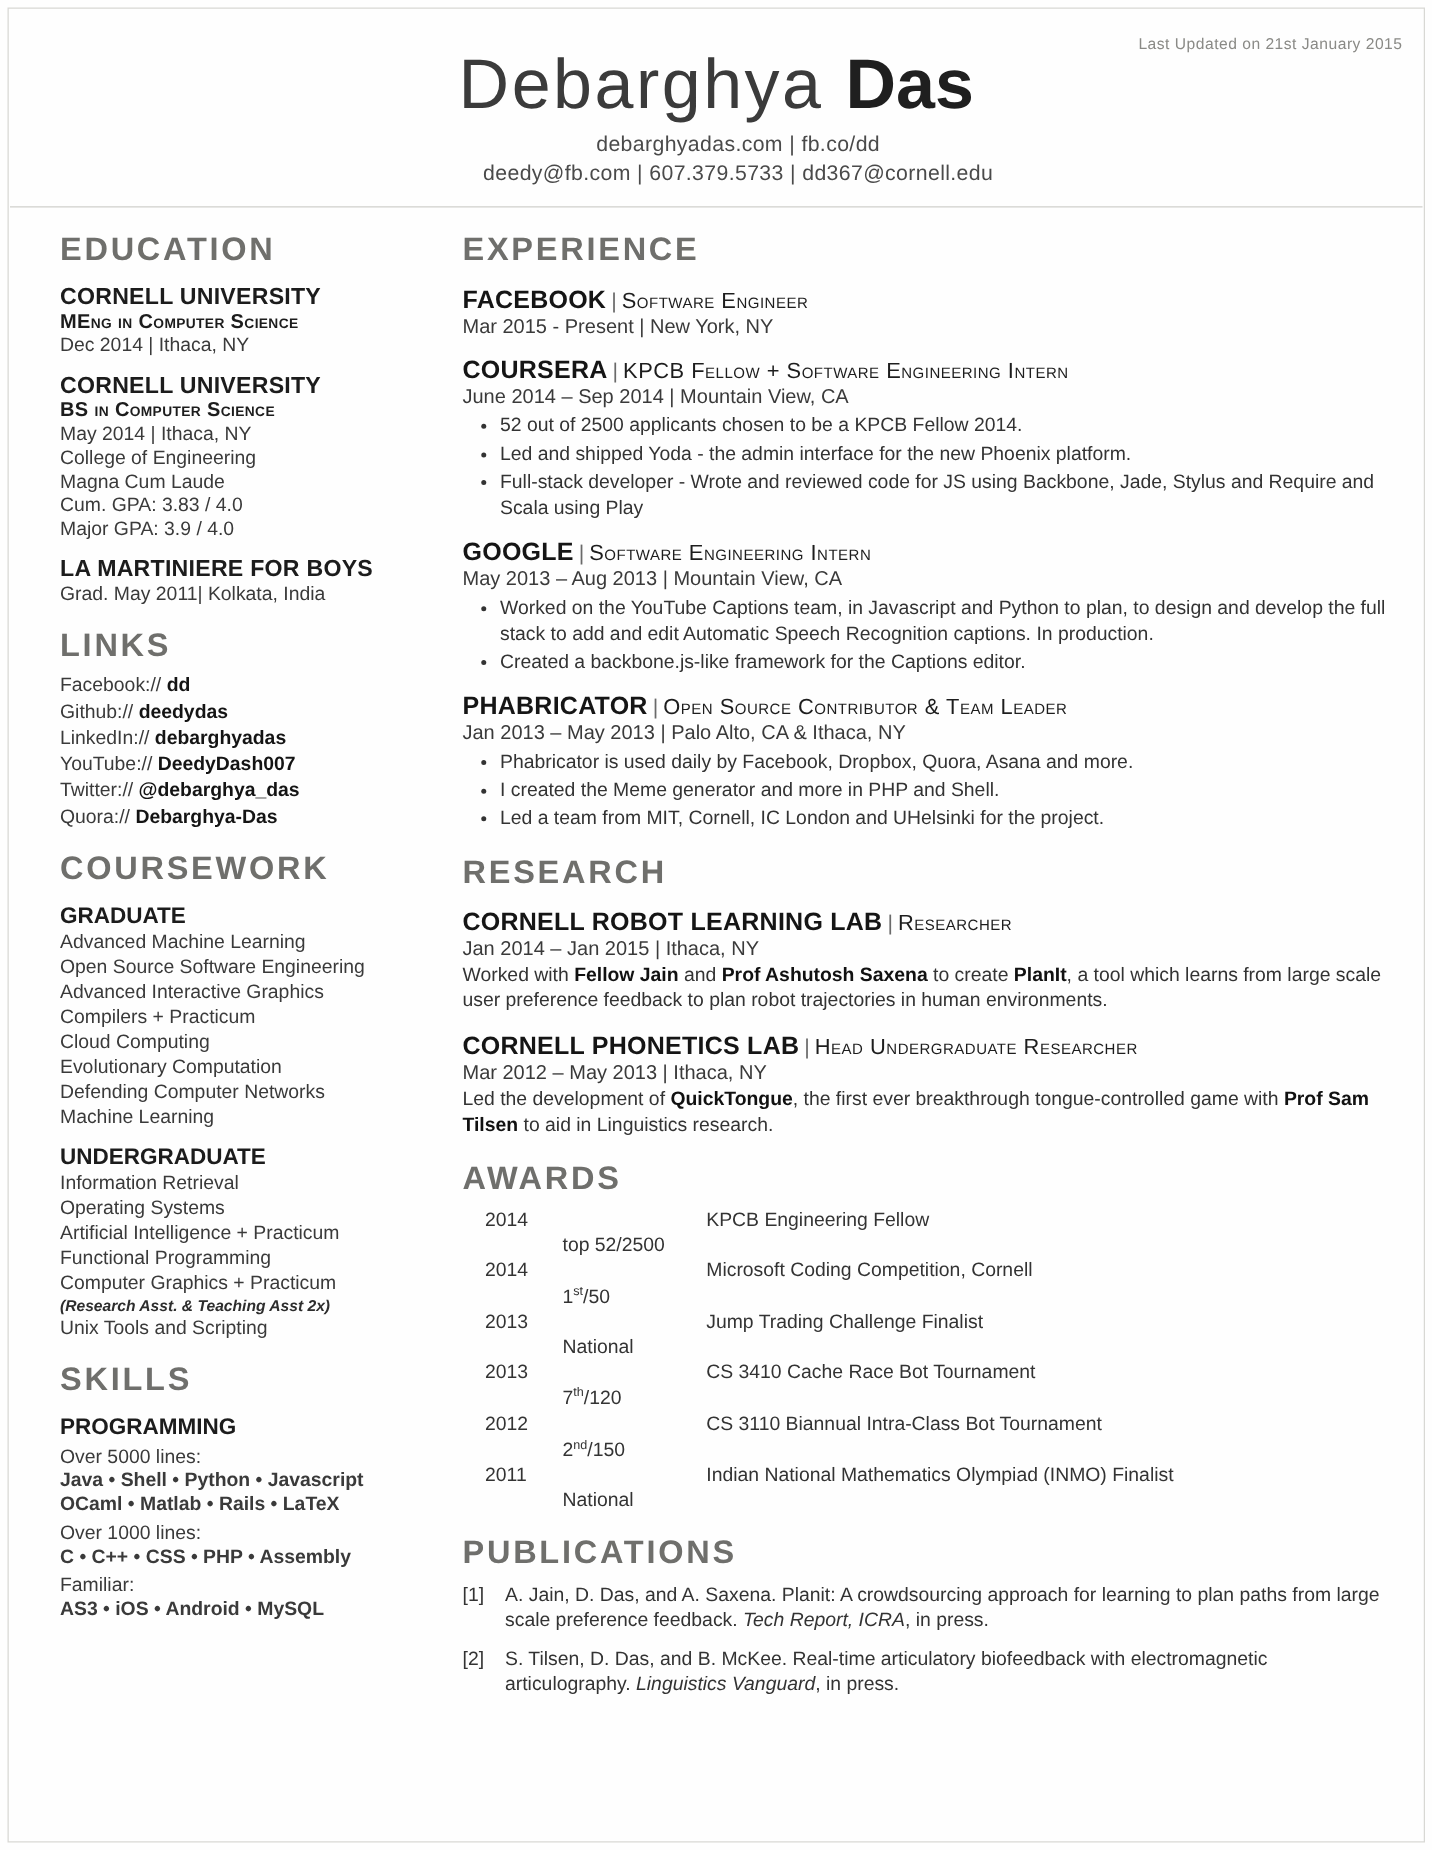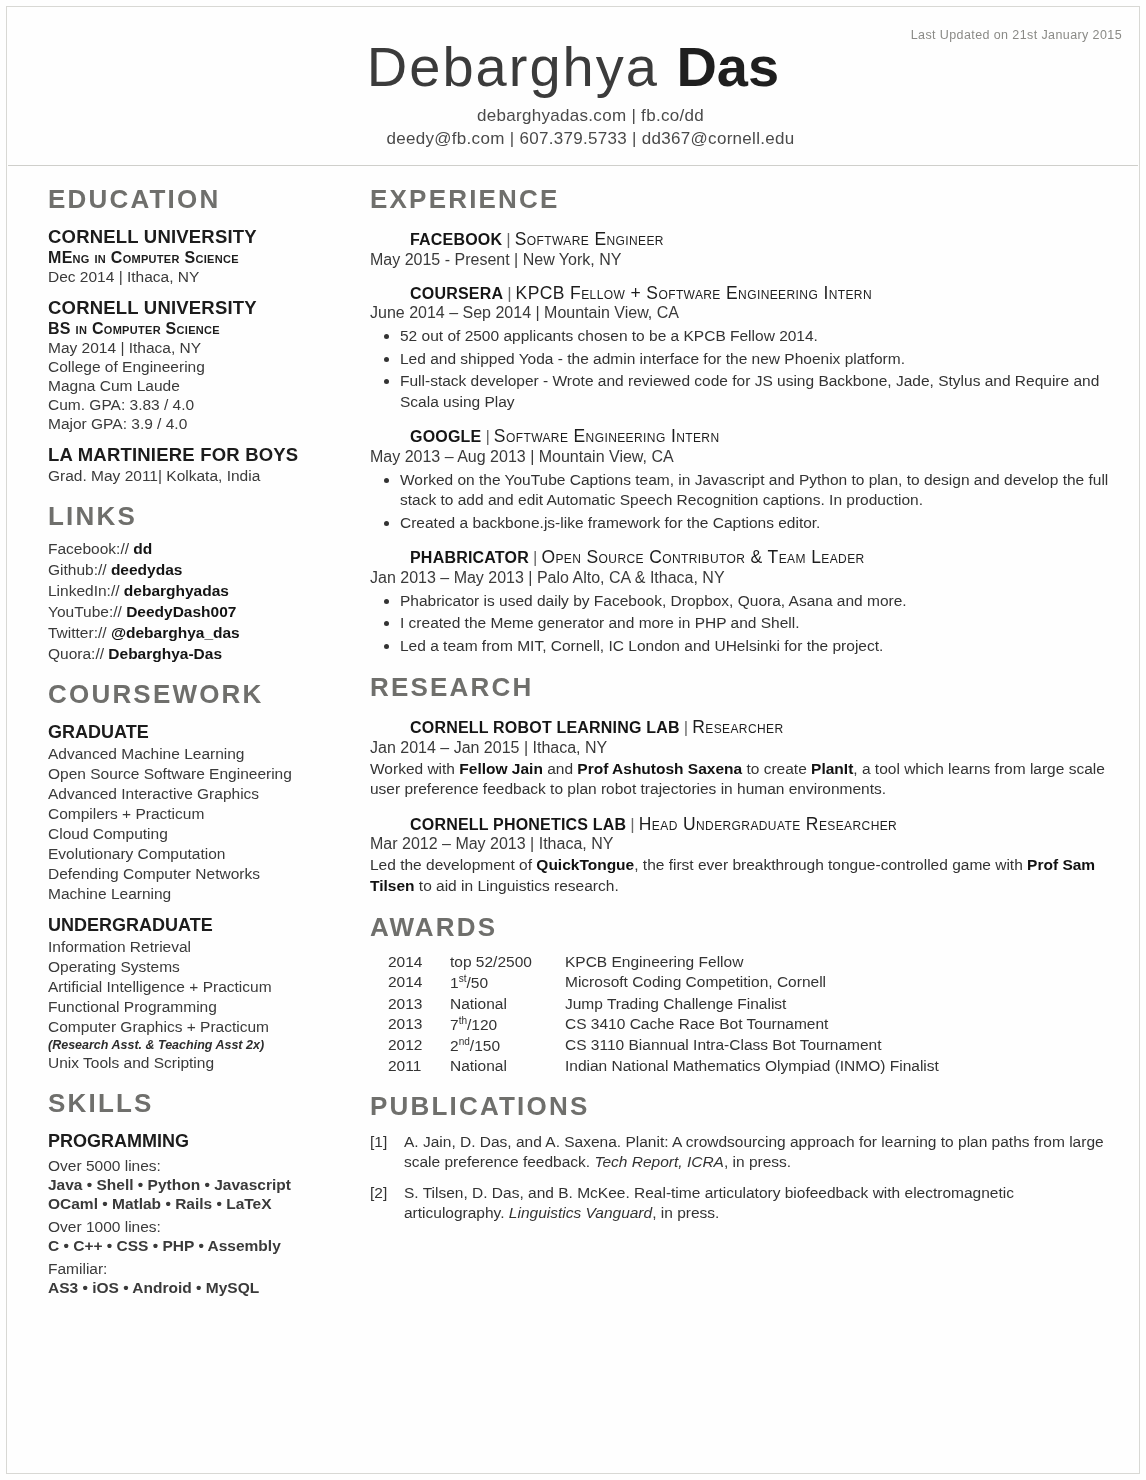--- a/index.html
+++ b/index.html
@@ -166,25 +166,24 @@
     margin-top: 1px;
     font-weight: bold;
   }
 
   
   .exp-head {
     margin-top: 14px;
     line-height: 1.15;
   }
   .exp-org {
-    font-size: 16px;
+    font-size: 20px;
     font-weight: 700;
     color: #151515;
     letter-spacing: 0.2px;
-    margin-left: 40px;
   }
   .exp-sep {
     color: #6a6a6a;
     font-size: 17px;
     padding: 0 4px;
   }
   .exp-role {
     font-size: 17.5px;
     font-variant: small-caps;
     color: #1d1d1d;
@@ -217,21 +216,21 @@
   .awards {
     margin-top: 10px;
   }
   .award-row {
     display: flex;
     font-size: 15.5px;
     color: #333;
     margin-top: 2px;
   }
   .award-year { width: 62px; padding-left: 18px; }
-  .award-rank { width: 115px; }
+  .award-rank { width: 115px; margin-top: 20px; }
   .award-desc { flex: 1; }
   sup { font-size: 0.65em; }
 
   
   .pub-row {
     display: flex;
     font-size: 15.5px;
     color: #333;
     margin-top: 10px;
     line-height: 1.32;
@@ -351,21 +350,21 @@
     </div>
 
     <div class="col-right">
 
       <div class="section-title">EXPERIENCE</div>
 
       <div>
         <div class="exp-head">
           <span class="exp-org">FACEBOOK</span><span class="exp-sep">|</span><span class="exp-role">Software Engineer</span>
         </div>
-        <div class="exp-meta">May 2015 - Present | New York, NY</div>
+        <div class="exp-meta">Mar 2015 - Present | New York, NY</div>
       </div>
 
       <div>
         <div class="exp-head">
           <span class="exp-org">COURSERA</span><span class="exp-sep">|</span><span class="exp-role">KPCB Fellow + Software Engineering Intern</span>
         </div>
         <div class="exp-meta">June 2014 – Sep 2014 | Mountain View, CA</div>
         <ul class="bullets">
           <li>52 out of 2500 applicants chosen to be a KPCB Fellow 2014.</li>
           <li>Led and shipped Yoda - the admin interface for the new Phoenix platform.</li>

